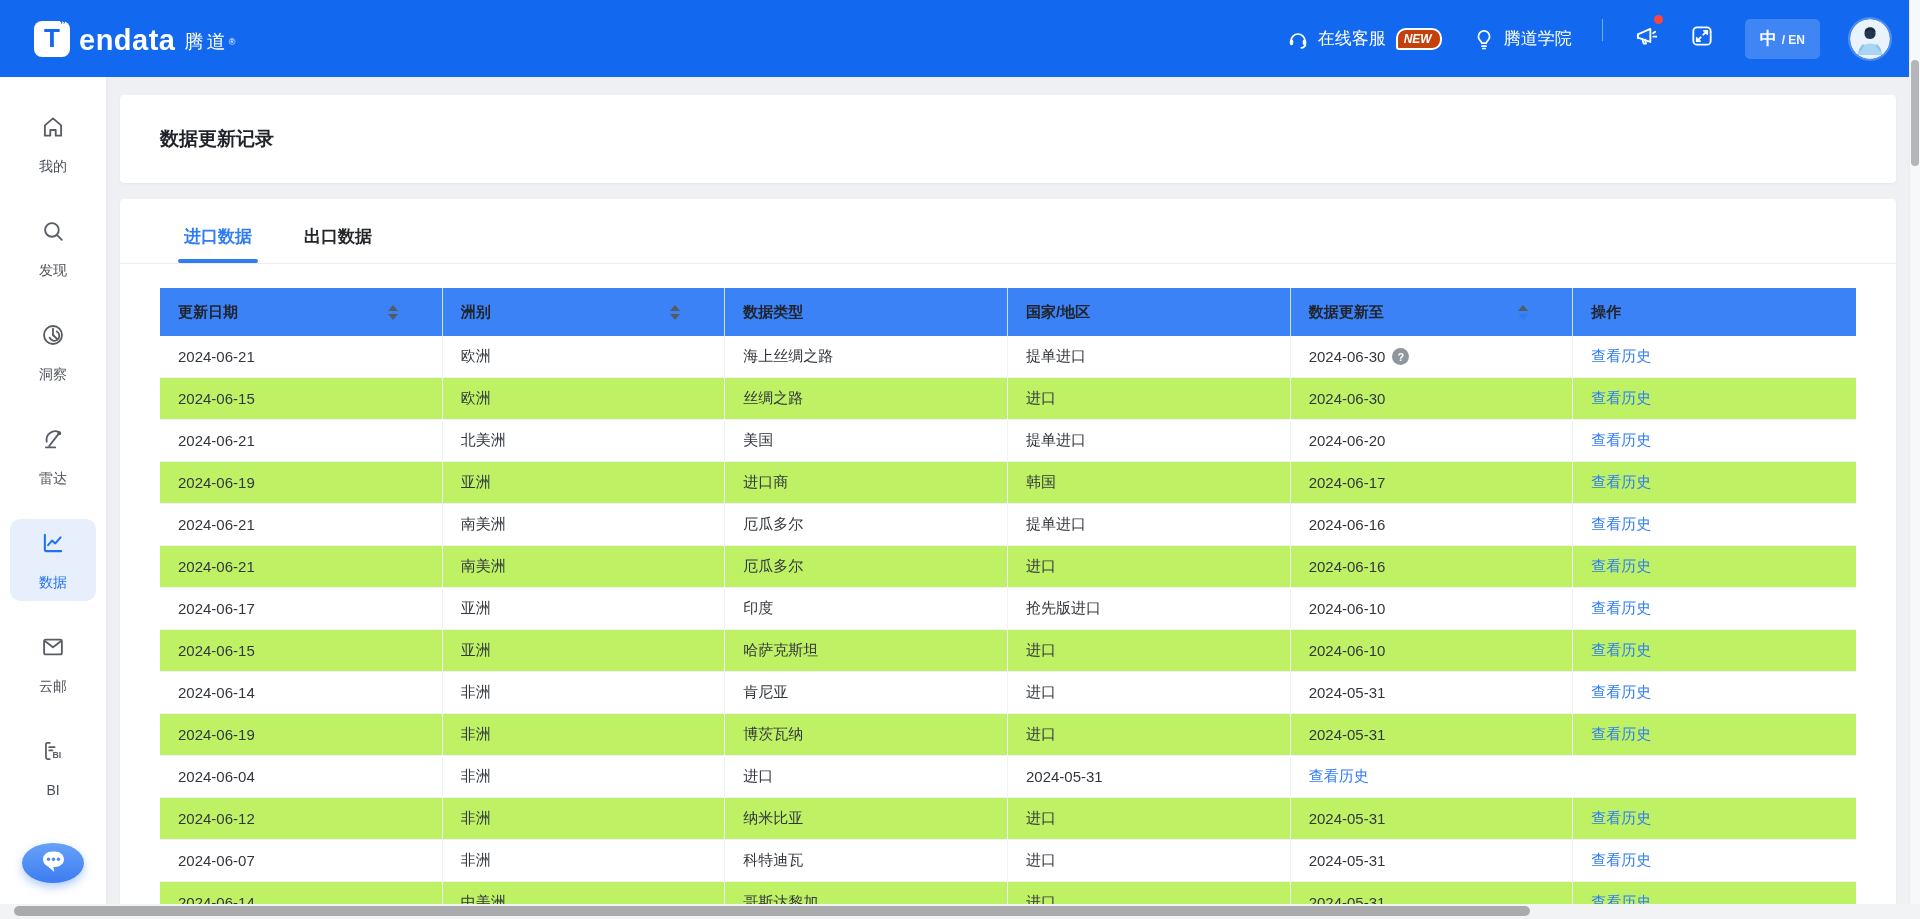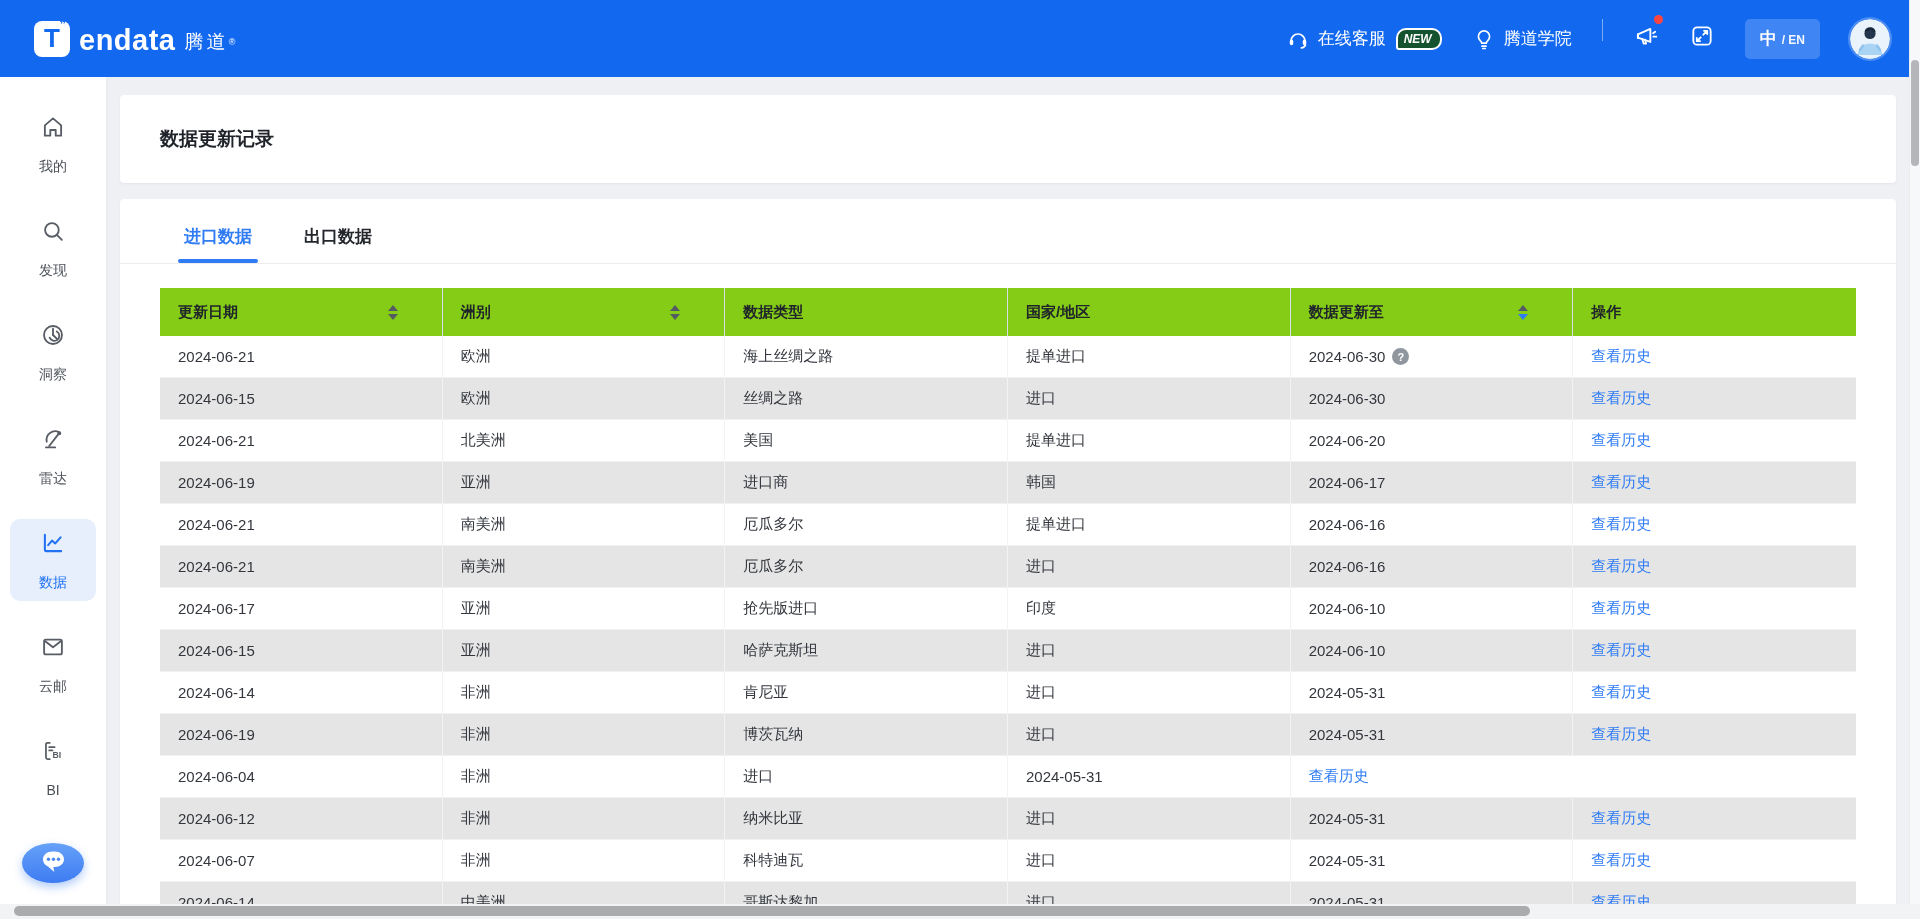--- a/index.html
+++ b/index.html
@@ -13,21 +13,21 @@
   .logo-box { width:36px; height:36px; background:#fff; border-radius:8px;
     display:flex; align-items:center; justify-content:center; color:#1268ee;
     font-size:26px; font-weight:bold; position:relative; }
   .logo-box::after { content:"❞"; position:absolute; top:-3px; right:4px; font-size:11px; color:#1268ee; }
   .logo-word { font-size:29px; font-weight:bold; letter-spacing:.5px; line-height:34px; }
   .logo-cn { font-size:19px; letter-spacing:3px; line-height:30px; position:relative; padding-right:10px; }
   .logo-cn sup { font-size:9px; position:absolute; top:0; right:0; }
   .topnav { margin-left:auto; display:flex; gap:30px; font-size:17px; }
   .nav-item { display:flex; align-items:center; gap:8px; cursor:pointer; position:relative; }
   .nav-item svg { display:block; }
-  .badge-new { background:#14532d; border:2px solid #fff; color:#fff; font-size:12px;
+  .badge-new { background:#c2410c; border:2px solid #fff; color:#fff; font-size:12px;
     font-weight:bold; font-style:italic; border-radius:10px 10px 10px 3px; padding:2px 8px 2px 6px; margin-left:2px; }
   .vdivider { width:1px; height:22px; background:rgba(255,255,255,.45); }
   .icon-btn { position:relative; cursor:pointer; display:flex; align-items:center; }
   .red-dot { position:absolute; top:-4px; right:-4px; width:9px; height:9px;
     border-radius:50%; background:#ff4540; }
   .lang-btn { background:#3f85f4; border-radius:5px; padding:8px 15px; display:flex;
     align-items:baseline; gap:5px; cursor:pointer; }
   .lang-btn .zh { font-size:17px; font-weight:bold; }
   .lang-btn .en { font-size:12px; font-weight:bold; opacity:.95; }
   .avatar { width:40px; height:40px; border-radius:50%; overflow:hidden; cursor:pointer;
@@ -60,30 +60,30 @@
   
   .tabs-row { margin:0 -40px; padding:26px 64px 0; border-bottom:1px solid #ececec; display:flex; gap:52px; }
   .tab { font-size:17px; font-weight:bold; color:#23262b; padding-bottom:15px; position:relative; cursor:pointer; }
   .tab.active { color:#2f7cf5; }
   .tab.active::after { content:""; position:absolute; left:-6px; right:-6px; bottom:0;
     height:4px; background:#2f7cf5; border-radius:2px; }
 
   
   .table { margin-top:24px; font-size:15px; }
   .thead, .tr { display:grid; grid-template-columns:repeat(6,1fr); }
-  .thead { background:#84cc16; height:48px; font-weight:bold; color:#20242b; }
+  .thead { background:#3b82f6; height:48px; font-weight:bold; color:#20242b; }
   .th { display:flex; align-items:center; padding:0 18px; border-right:1px solid #d5ddeb; }
   .th:last-child { border-right:none; }
   .sort { margin-left:auto; margin-right:26px; display:flex; flex-direction:column; gap:3px; cursor:pointer; }
   .caret { width:0; height:0; border-left:5px solid transparent; border-right:5px solid transparent; }
   .caret.up { border-bottom:6px solid #555b63; }
   .caret.down { border-top:6px solid #555b63; }
   .caret.active { border-top-color:#2f7cf5; border-bottom-color:#2f7cf5; }
   .tr { height:42px; border-bottom:1px solid #f0f1f3; color:#33373d; }
-  .tr.alt { background:#e5e5e5; }
+  .tr.alt { background:#bef264; }
   .td { display:flex; align-items:center; padding:0 18px; border-right:1px solid #f2f3f6; overflow:hidden; white-space:nowrap; }
   .td:last-child { border-right:none; }
   .link { color:#2f7cf5; cursor:pointer; }
   .help { width:17px; height:17px; border-radius:50%; background:#8f969e; color:#fff;
     font-size:11px; font-weight:bold; display:inline-flex; align-items:center;
     justify-content:center; margin-left:7px; cursor:pointer; }
 
   
   .v-track { position:fixed; top:0; right:0; width:11px; height:919px; background:#f7f8f9;
     border-left:1px solid #ececec; z-index:20; }
@@ -385,22 +385,22 @@
 
     </div>
     <div class="td">
       <span class="link">查看历史</span>
     </div>
   </div>
 
   <div class="tr">
     <div class="td">2024-06-17</div>
     <div class="td">亚洲</div>
+    <div class="td">印度</div>
     <div class="td">抢先版进口</div>
-    <div class="td">印度</div>
     <div class="td">
       <span>2024-06-10</span>
 
     </div>
     <div class="td">
       <span class="link">查看历史</span>
     </div>
   </div>
 
   <div class="tr alt">

